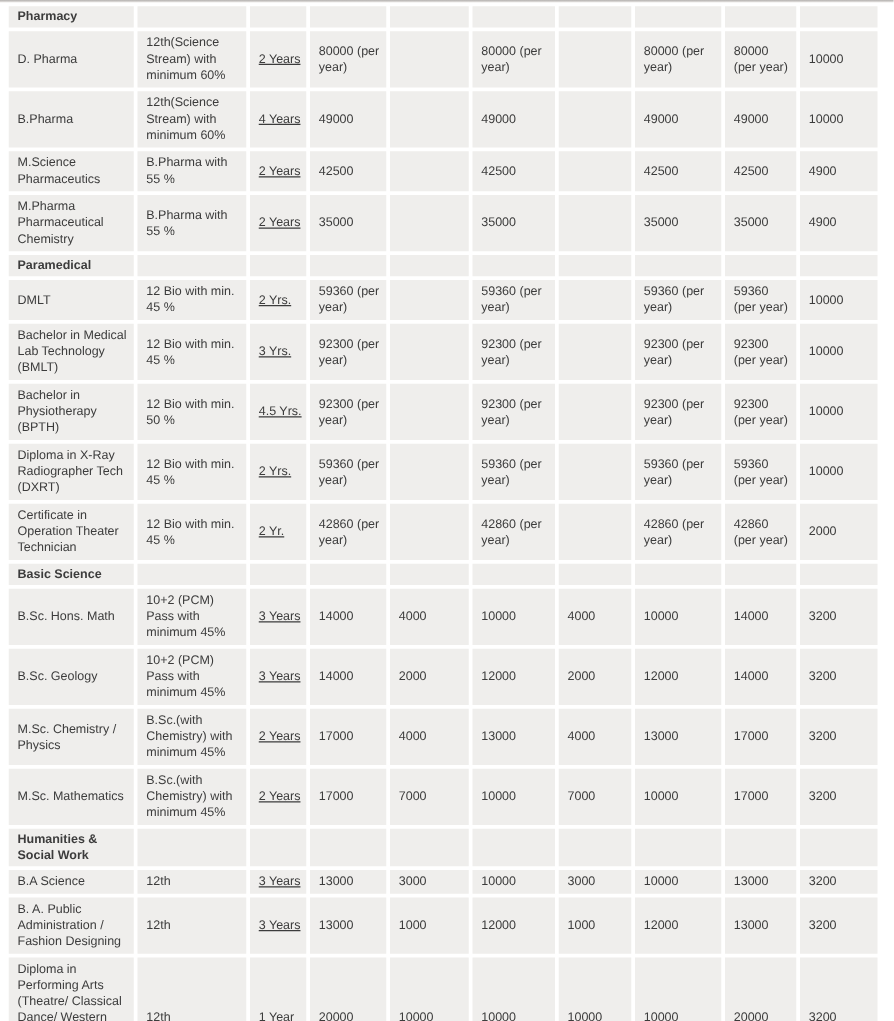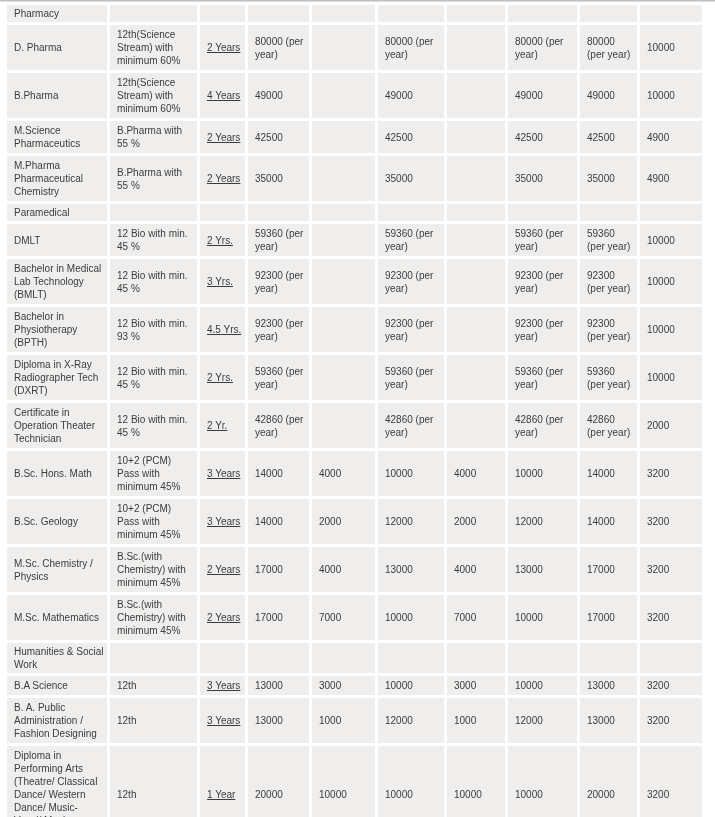--- a/index.html
+++ b/index.html
@@ -30,21 +30,21 @@
     line-height: 13px;
     padding: 3px 3px 3px 7px;
     vertical-align: middle;
     overflow: hidden;
     word-wrap: break-word;
   }
   tr.section-row td {
     padding-top: 2px;
     padding-bottom: 2px;
   }
-  td.section-label { font-weight: normal; }
+  td.section-label { font-weight: bold; }
   td.dur { white-space: nowrap; padding-right: 0; text-decoration: underline; }
 </style>
 </head>
 <body>
 
 <div class="page">
   <div class="top-shadow"></div>
   <table class="fees">
     <colgroup>
       <col style="width:100px">
@@ -150,21 +150,21 @@
           <td class="val">92300 (per year)</td>
           <td class="val"></td>
           <td class="val">92300 (per year)</td>
           <td class="val"></td>
           <td class="val">92300 (per year)</td>
           <td class="val">92300 (per year)</td>
           <td class="val">10000</td>
         </tr>
         <tr>
           <td>Bachelor in Physiotherapy (BPTH)</td>
-          <td>12 Bio with min. 93 %</td>
+          <td>12 Bio with min. 50 %</td>
           <td class="dur">4.5 Yrs.</td>
           <td class="val">92300 (per year)</td>
           <td class="val"></td>
           <td class="val">92300 (per year)</td>
           <td class="val"></td>
           <td class="val">92300 (per year)</td>
           <td class="val">92300 (per year)</td>
           <td class="val">10000</td>
         </tr>
         <tr>
@@ -183,20 +183,32 @@
           <td>Certificate in Operation Theater Technician</td>
           <td>12 Bio with min. 45 %</td>
           <td class="dur">2 Yr.</td>
           <td class="val">42860 (per year)</td>
           <td class="val"></td>
           <td class="val">42860 (per year)</td>
           <td class="val"></td>
           <td class="val">42860 (per year)</td>
           <td class="val">42860 (per year)</td>
           <td class="val">2000</td>
+        </tr>
+        <tr class="section-row">
+          <td class="section-label">Basic Science</td>
+          <td></td>
+          <td></td>
+          <td></td>
+          <td></td>
+          <td></td>
+          <td></td>
+          <td></td>
+          <td></td>
+          <td></td>
         </tr>
         <tr>
           <td>B.Sc. Hons. Math</td>
           <td>10+2 (PCM) Pass with minimum 45%</td>
           <td class="dur">3 Years</td>
           <td class="val">14000</td>
           <td class="val">4000</td>
           <td class="val">10000</td>
           <td class="val">4000</td>
           <td class="val">10000</td>

